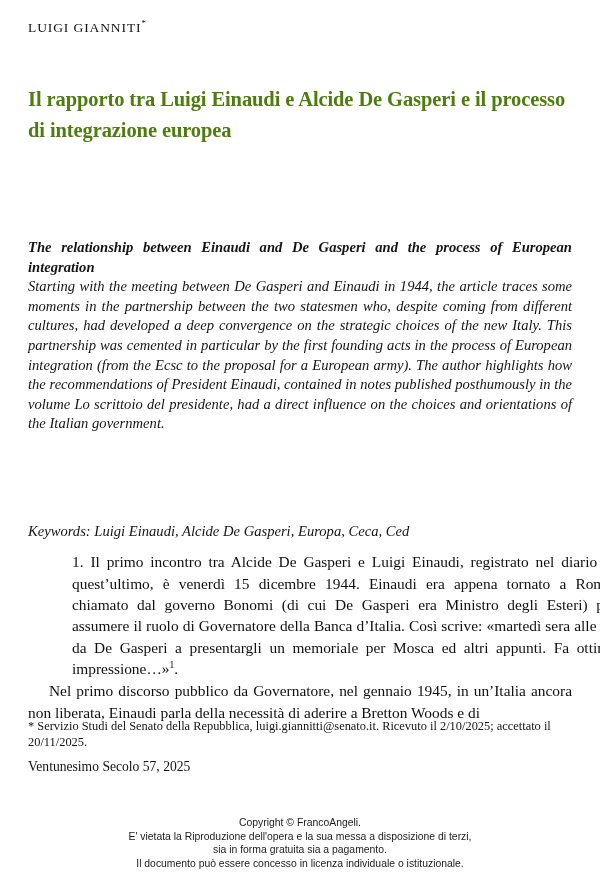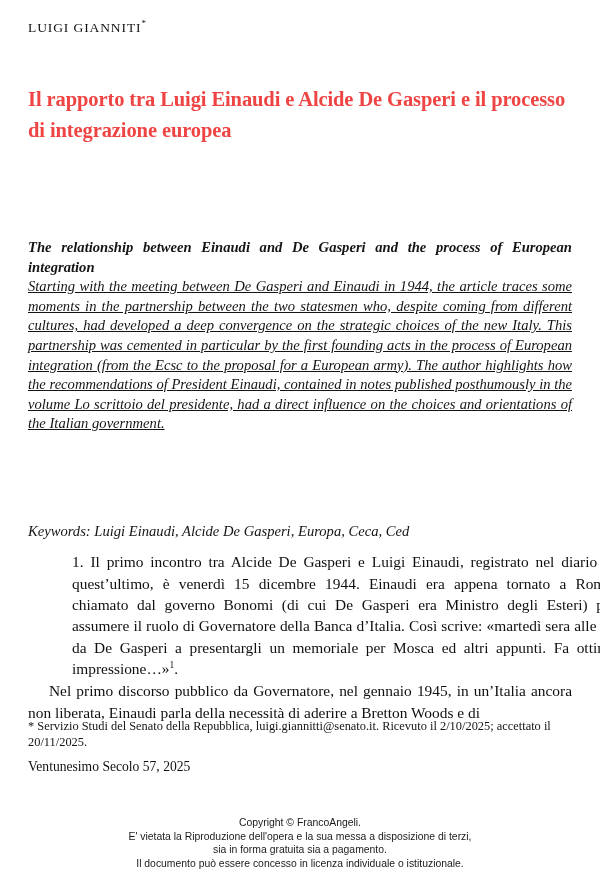--- a/index.html
+++ b/index.html
@@ -43,41 +43,40 @@
     letter-spacing: 0;
   }
 
   
   .title {
     top: 70px;
     font-size: 20.5px;
     font-weight: bold;
     line-height: 31px;
     letter-spacing: -0.1px;
-    color: #ef4444;
+    color: #4d7c0f;
   }
 
   
   .abstract {
     top: 238px;
     font-size: 14.6px;
     line-height: 19.6px;
     font-style: italic;
     text-align: justify;
     color: #141414;
   }
   .abstract .abs-title {
     font-weight: bold;
     font-style: italic;
     display: block;
     margin-bottom: 0px;
   }
   .abstract .abs-body {
     display: block;
-    text-decoration: underline;
   }
 
   .keywords {
     top: 474px;
     font-size: 14.6px;
     line-height: 19.6px;
     font-style: italic;
     color: #141414;
     margin-top: 48px;
   }

